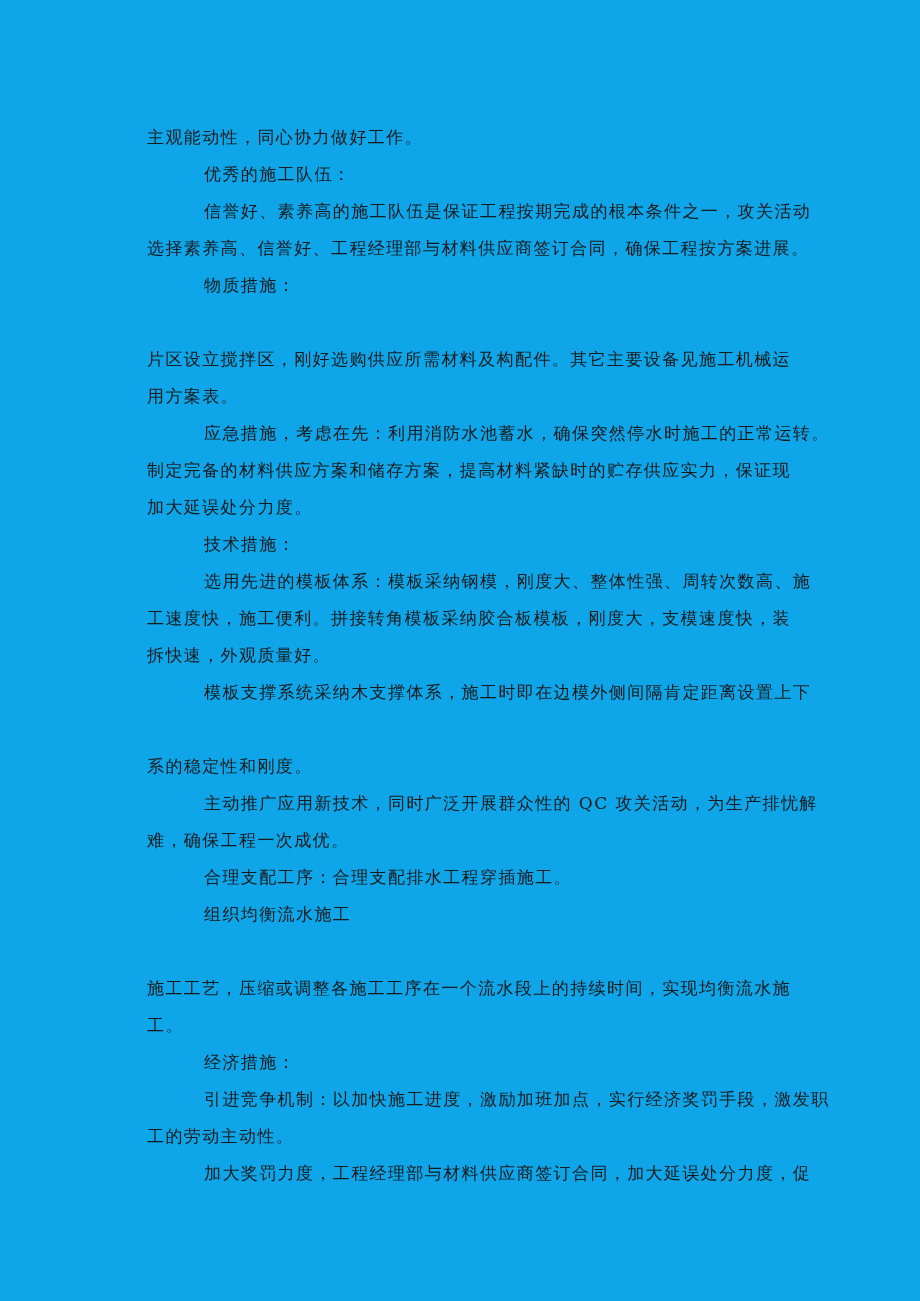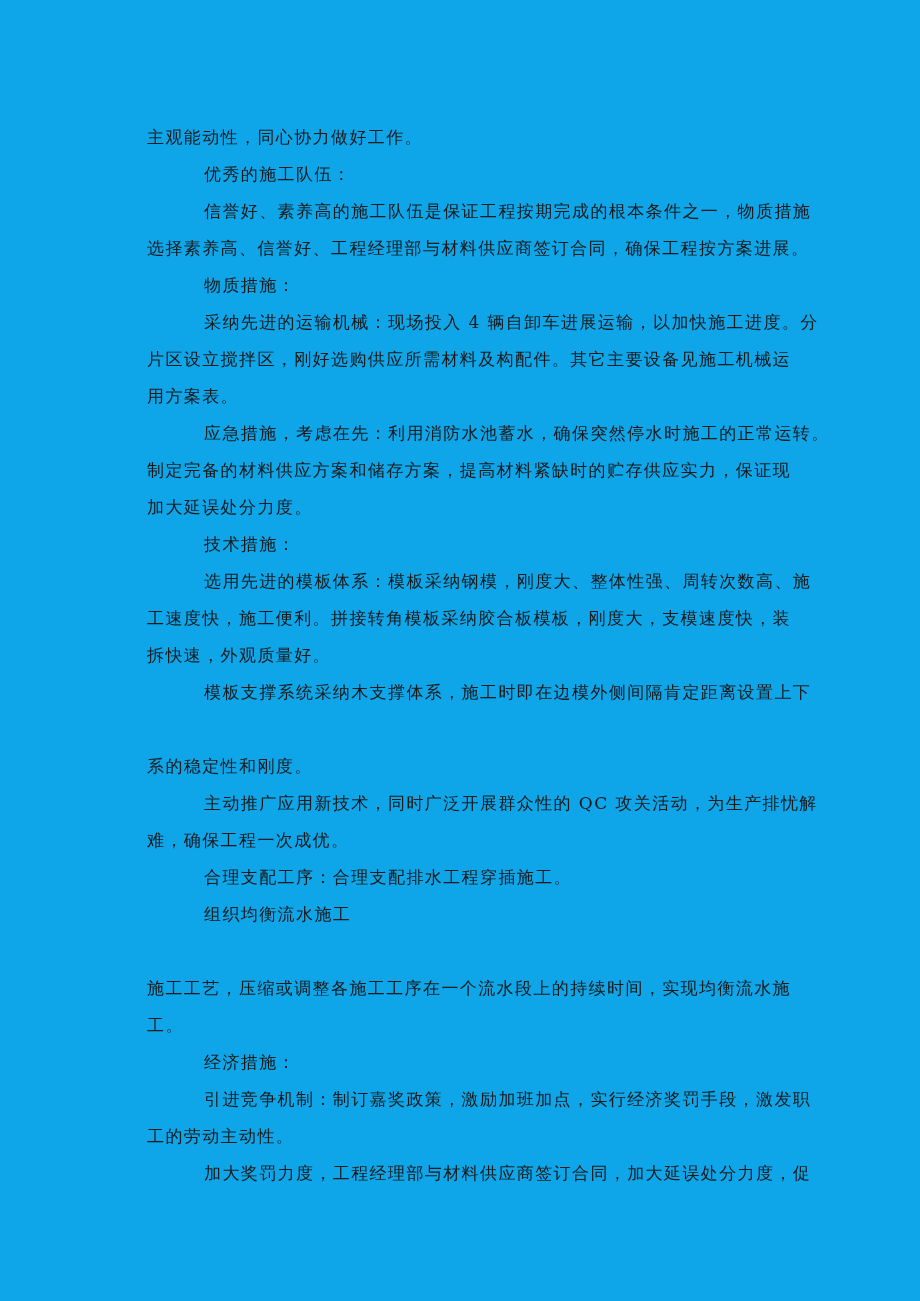--- a/index.html
+++ b/index.html
@@ -34,38 +34,37 @@
       letter-spacing: 1.4px;
     }
     .indent { left: 204px; width: 612px; }
   </style>
 </head>
 <body>
 
 <div class="page">
   <div class="line" style="top:126px">主观能动性，同心协力做好工作。</div>
   <div class="line indent" style="top:163px">优秀的施工队伍：</div>
-  <div class="line indent" style="top:200px">信誉好、素养高的施工队伍是保证工程按期完成的根本条件之一，物质措施</div>
+  <div class="line indent" style="top:200px">信誉好、素养高的施工队伍是保证工程按期完成的根本条件之一，攻关活动</div>
   <div class="line" style="top:237px">选择素养高、信誉好、工程经理部与材料供应商签订合同，确保工程按方案进展。</div>
   <div class="line indent" style="top:274px">物质措施：</div>
-  <div class="line indent" style="top:311px">采纳先进的运输机械：现场投入 4 辆自卸车进展运输，以加快施工进度。分</div>
   <div class="line" style="top:385px">用方案表。</div>
   <div class="line" style="top:348px">片区设立搅拌区，刚好选购供应所需材料及构配件。其它主要设备见施工机械运</div>
   <div class="line indent" style="top:422px">应急措施，考虑在先：利用消防水池蓄水，确保突然停水时施工的正常运转。</div>
   <div class="line" style="top:459px">制定完备的材料供应方案和储存方案，提高材料紧缺时的贮存供应实力，保证现</div>
   <div class="line" style="top:496px">加大延误处分力度。</div>
   <div class="line indent" style="top:533px">技术措施：</div>
   <div class="line indent" style="top:570px">选用先进的模板体系：模板采纳钢模，刚度大、整体性强、周转次数高、施</div>
   <div class="line" style="top:607px">工速度快，施工便利。拼接转角模板采纳胶合板模板，刚度大，支模速度快，装</div>
   <div class="line" style="top:644px">拆快速，外观质量好。</div>
   <div class="line indent" style="top:681px">模板支撑系统采纳木支撑体系，施工时即在边模外侧间隔肯定距离设置上下</div>
   <div class="line" style="top:755px">系的稳定性和刚度。</div>
   <div class="line indent" style="top:792px">主动推广应用新技术，同时广泛开展群众性的 QC 攻关活动，为生产排忧解</div>
   <div class="line" style="top:829px">难，确保工程一次成优。</div>
   <div class="line indent" style="top:866px">合理支配工序：合理支配排水工程穿插施工。</div>
   <div class="line indent" style="top:903px">组织均衡流水施工</div>
   <div class="line" style="top:977px">施工工艺，压缩或调整各施工工序在一个流水段上的持续时间，实现均衡流水施</div>
   <div class="line" style="top:1014px">工。</div>
   <div class="line indent" style="top:1051px">经济措施：</div>
-  <div class="line indent" style="top:1088px">引进竞争机制：制订嘉奖政策，激励加班加点，实行经济奖罚手段，激发职</div>
+  <div class="line indent" style="top:1088px">引进竞争机制：以加快施工进度，激励加班加点，实行经济奖罚手段，激发职</div>
   <div class="line" style="top:1125px">工的劳动主动性。</div>
   <div class="line indent" style="top:1162px">加大奖罚力度，工程经理部与材料供应商签订合同，加大延误处分力度，促</div>
 </div>
 
 </body></html>

